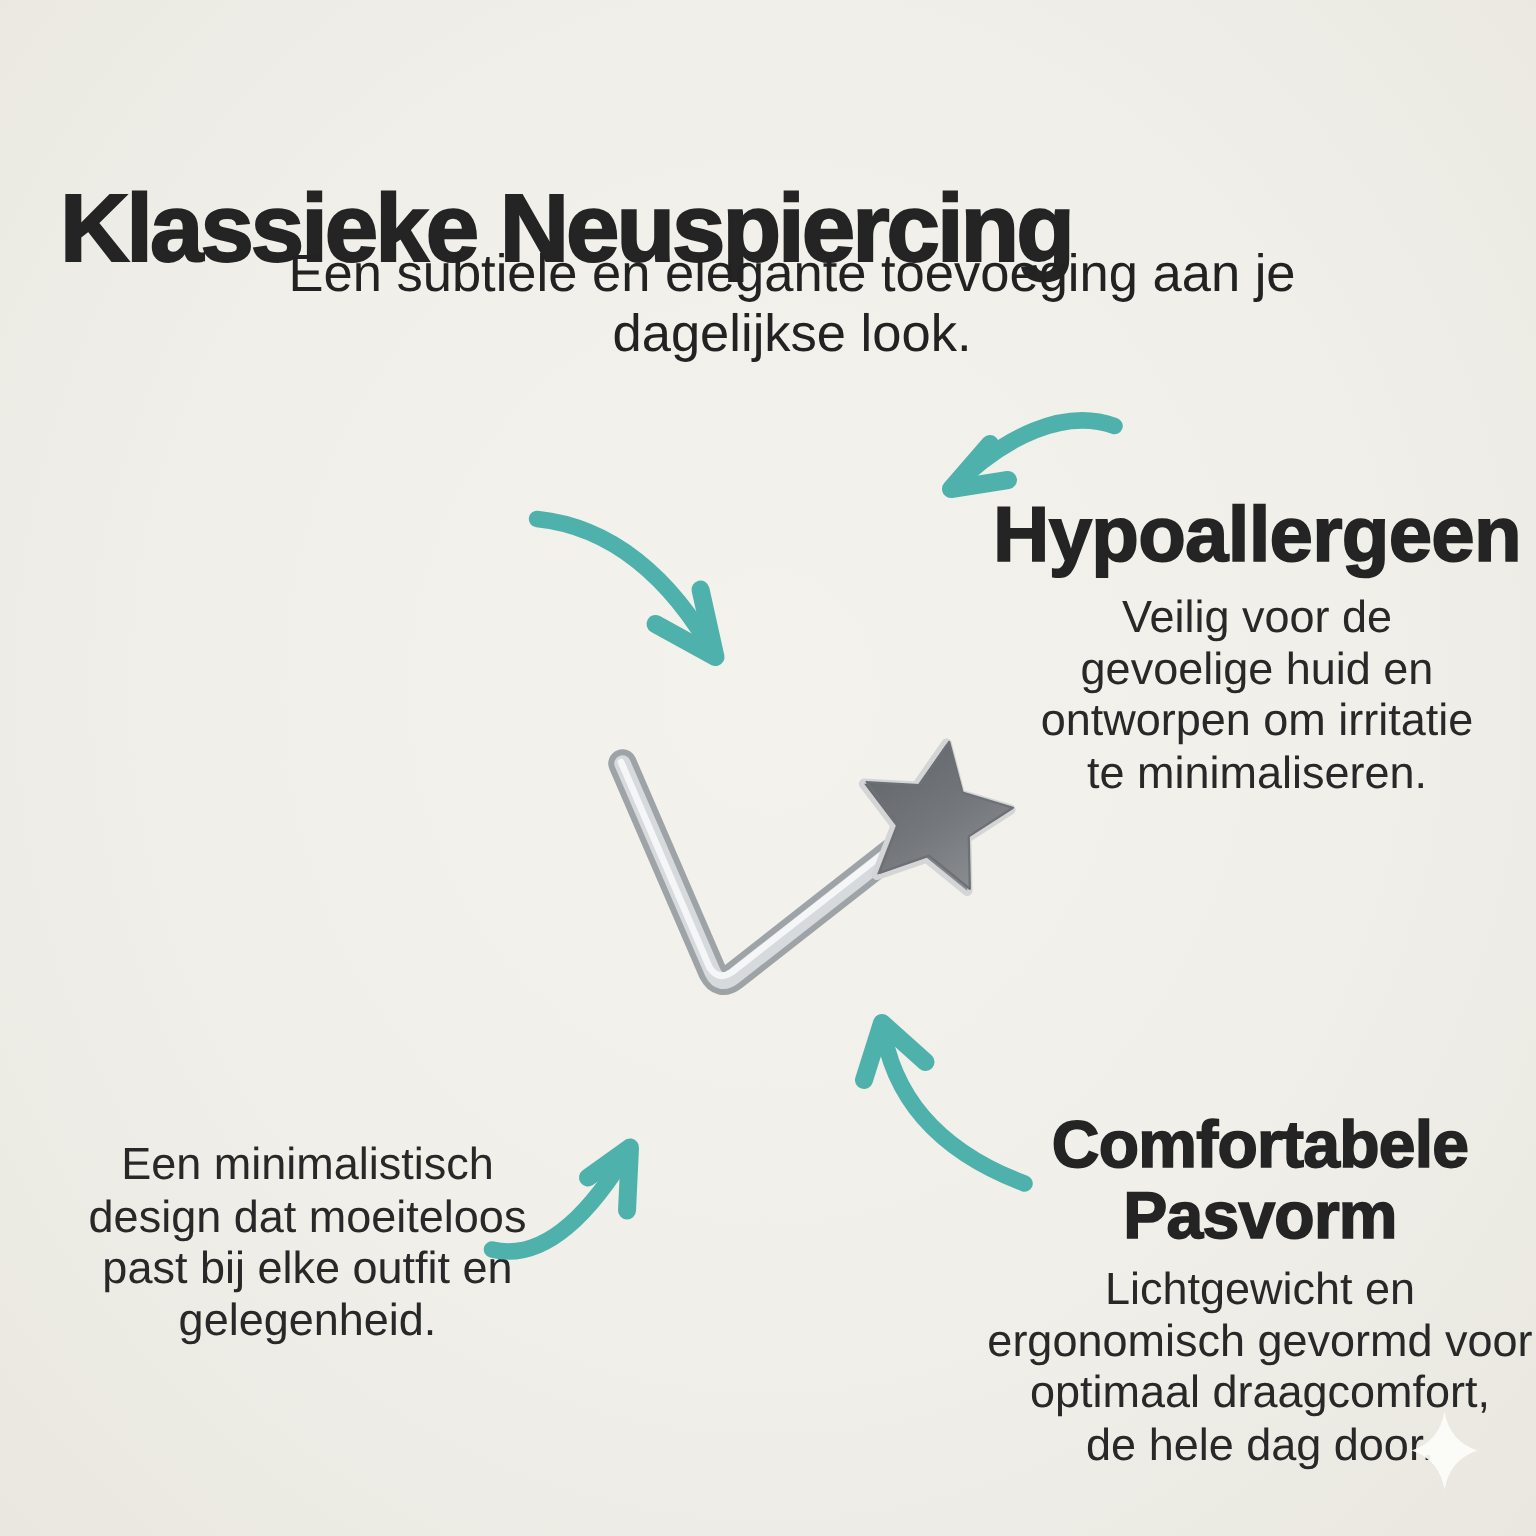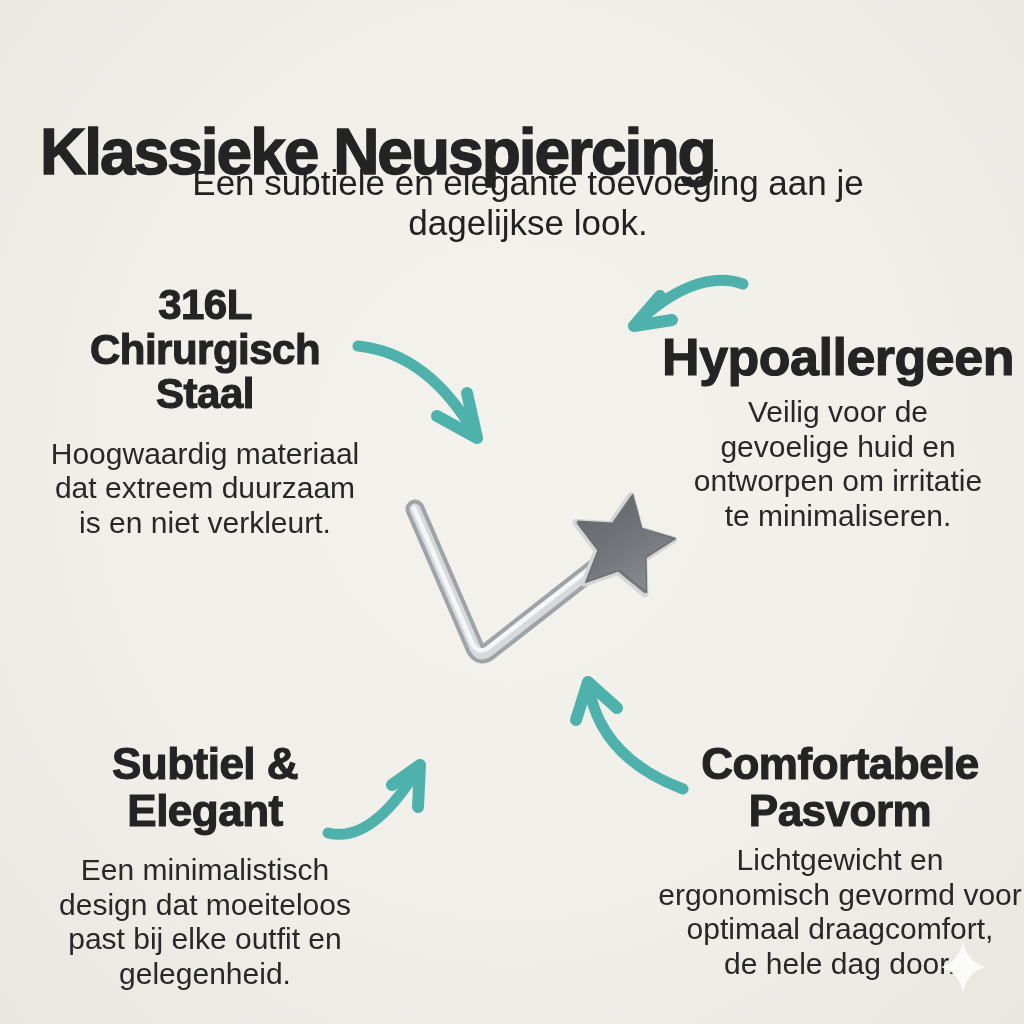--- a/index.html
+++ b/index.html
@@ -72,40 +72,30 @@
 </style>
 </head>
 <body>
 
 <div class="canvas">
 
   <h1 class="page-title">Klassieke Neuspiercing</h1>
   <div class="page-subtitle">Een subtiele en elegante toevoeging aan je
 dagelijkse look.</div>
 
-  <div class="feature tl">
-    <h2>316L
-Chirurgisch
-Staal</h2>
-    <p>Hoogwaardig materiaal
-dat extreem duurzaam
-is en niet verkleurt.</p>
-  </div>
 
   <div class="feature tr">
     <h2>Hypoallergeen</h2>
     <p>Veilig voor de
 gevoelige huid en
 ontworpen om irritatie
 te minimaliseren.</p>
   </div>
 
   <div class="feature bl">
-    <h2>Subtiel &amp;
-Elegant</h2>
     <p>Een minimalistisch
 design dat moeiteloos
 past bij elke outfit en
 gelegenheid.</p>
   </div>
 
   <div class="feature br">
     <h2>Comfortabele
 Pasvorm</h2>
     <p>Lichtgewicht en

